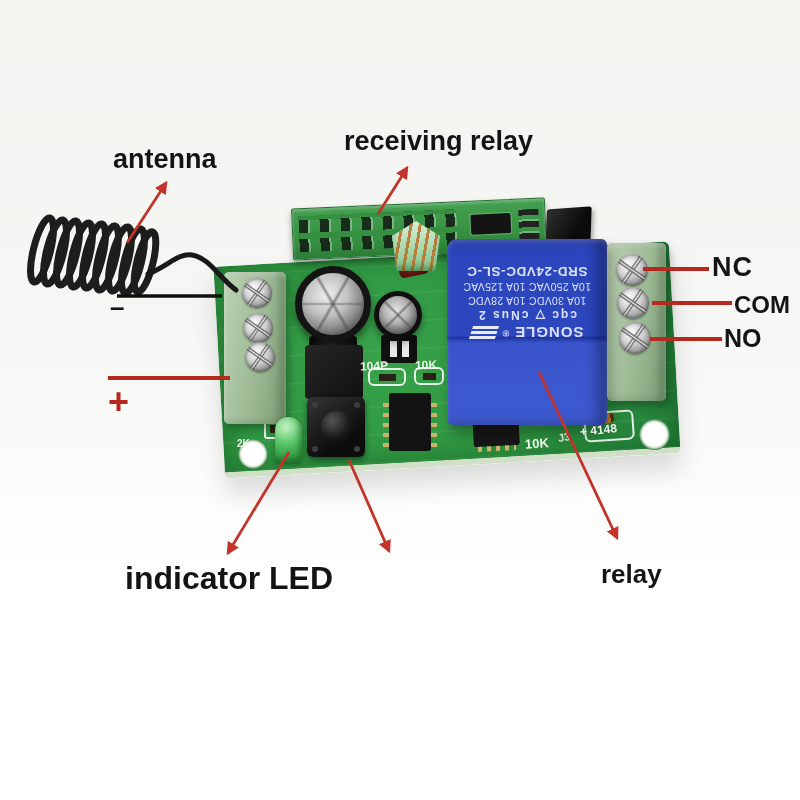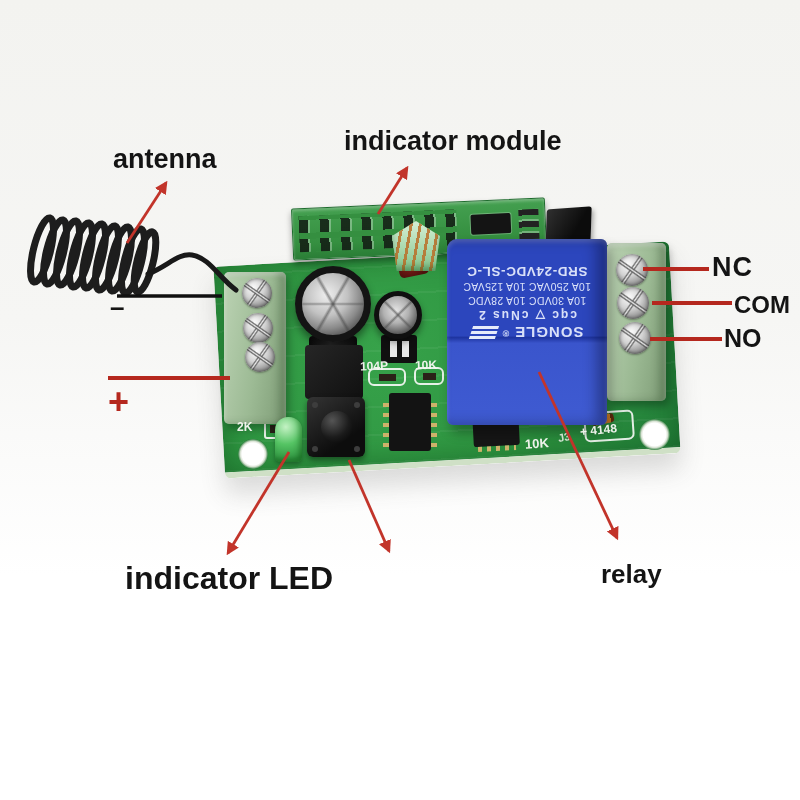--- a/index.html
+++ b/index.html
@@ -145,21 +145,21 @@
   .b1{left:368px;top:368px;width:34px;height:14px;}
   .b2{left:414px;top:367px;width:26px;height:14px;}
   .b3{left:264px;top:419px;width:17px;height:16px;border-radius:3px;}
   .b4{left:584px;top:411px;width:46px;height:26px;transform:rotate(-4deg);}
   .b5{left:509px;top:396px;width:18px;height:17px;}
   .d4148{left:591px;top:415px;width:23px;height:9px;z-index:8;transform:rotate(-12deg);border-radius:3px;
     background:linear-gradient(90deg,#5e2c0c 0 15%,#c97a26 15% 45%,#3a1a08 45% 55%,#c97a26 55% 85%,#5e2c0c 85%);}
 
   
   .silk{color:rgba(248,248,243,.95);font-weight:700;z-index:12;white-space:nowrap;}
-  .k2{left:237px;top:420px;font-size:12px;}
+  .k2{left:237px;top:438px;font-size:10px;}
   .c104{left:360px;top:359px;font-size:12px;transform:rotate(-2deg);}
   .k10a{left:415px;top:358px;font-size:12px;transform:rotate(-2deg);}
   .k10b{left:525px;top:436px;font-size:13px;transform:rotate(-4deg);}
   .j3{left:558px;top:431px;font-size:11px;transform:rotate(-10deg);opacity:.85;}
   .d41{left:580px;top:423px;font-size:12px;transform:rotate(-6deg);}
 
   
   .wires{position:absolute;left:0;top:0;z-index:20;}
   .lbl{position:absolute;z-index:30;color:#141414;font-weight:700;white-space:nowrap;}
   .l-antenna{left:113px;top:144px;font-size:27px;}
@@ -270,21 +270,21 @@
     <line x1="652" y1="303" x2="732" y2="303" stroke="#b5281e" stroke-width="4.2"></line>
     <line x1="650" y1="339" x2="722" y2="339" stroke="#b5281e" stroke-width="4.2"></line>
     <line x1="127" y1="243" x2="166" y2="183" stroke="#c2342a" stroke-width="2.8" marker-end="url(#ah)"></line>
     <line x1="378" y1="214" x2="407" y2="168" stroke="#c2342a" stroke-width="2.8" marker-end="url(#ah)"></line>
     <line x1="289" y1="452" x2="228" y2="553" stroke="#c2342a" stroke-width="2.8" marker-end="url(#ah)"></line>
     <line x1="349" y1="460" x2="389" y2="551" stroke="#c2342a" stroke-width="2.8" marker-end="url(#ah)"></line>
     <line x1="539" y1="372" x2="617" y2="538" stroke="#c2342a" stroke-width="2.8" marker-end="url(#ah)"></line>
   </svg>
 
   <div class="lbl l-antenna">antenna</div>
-  <div class="lbl l-recv">indicator module</div>
+  <div class="lbl l-recv">receiving relay</div>
   <div class="lbl l-nc">NC</div>
   <div class="lbl l-com">COM</div>
   <div class="lbl l-no">NO</div>
   <div class="lbl l-led">indicator LED</div>
   <div class="lbl l-relay">relay</div>
   <div class="lbl l-minus">–</div>
   <div class="lbl l-plus">+</div>
 </div>
 
 </body></html>

